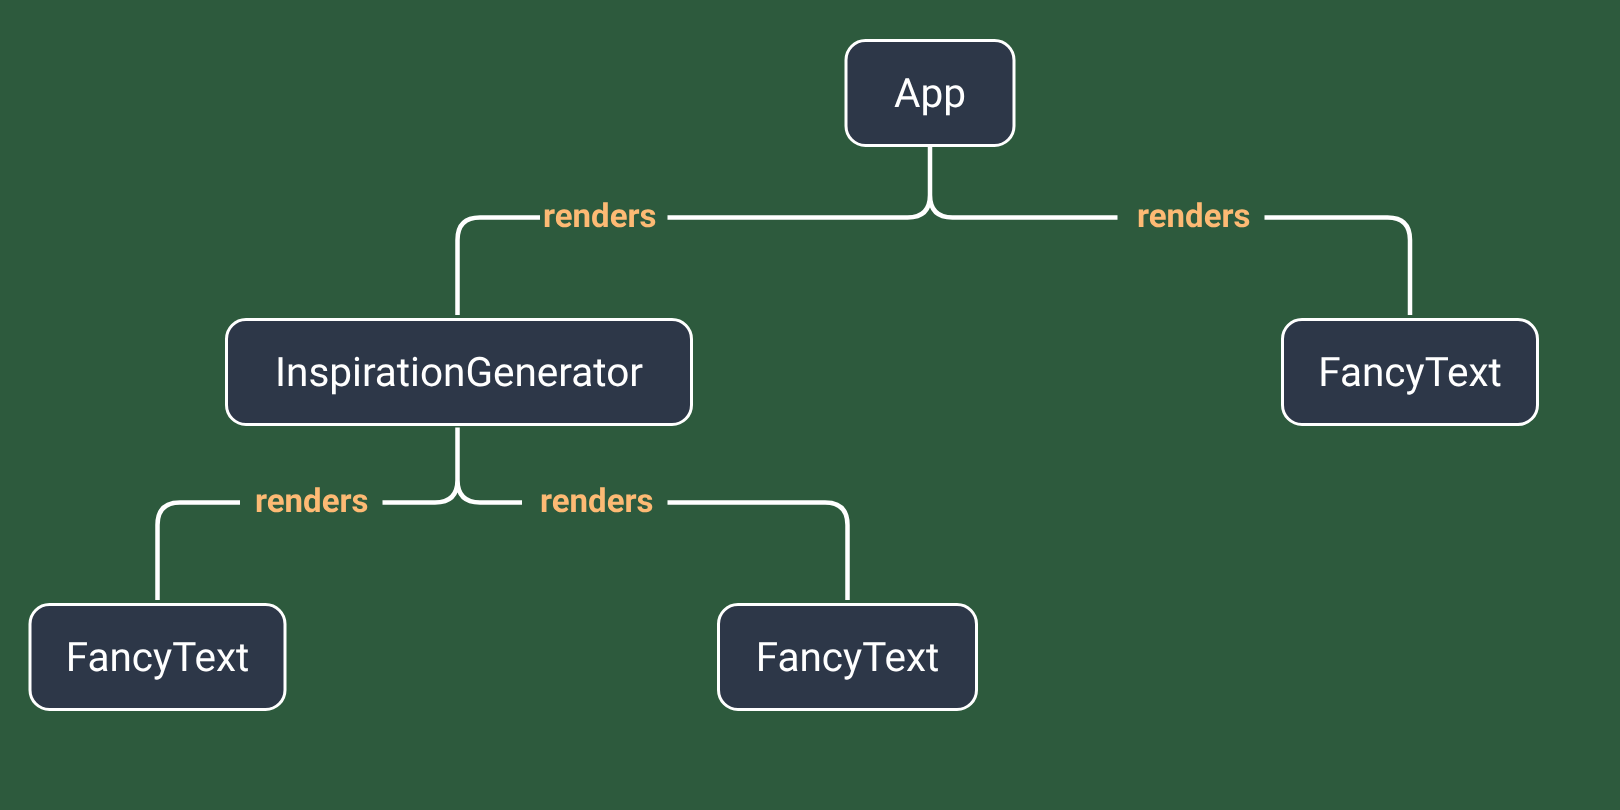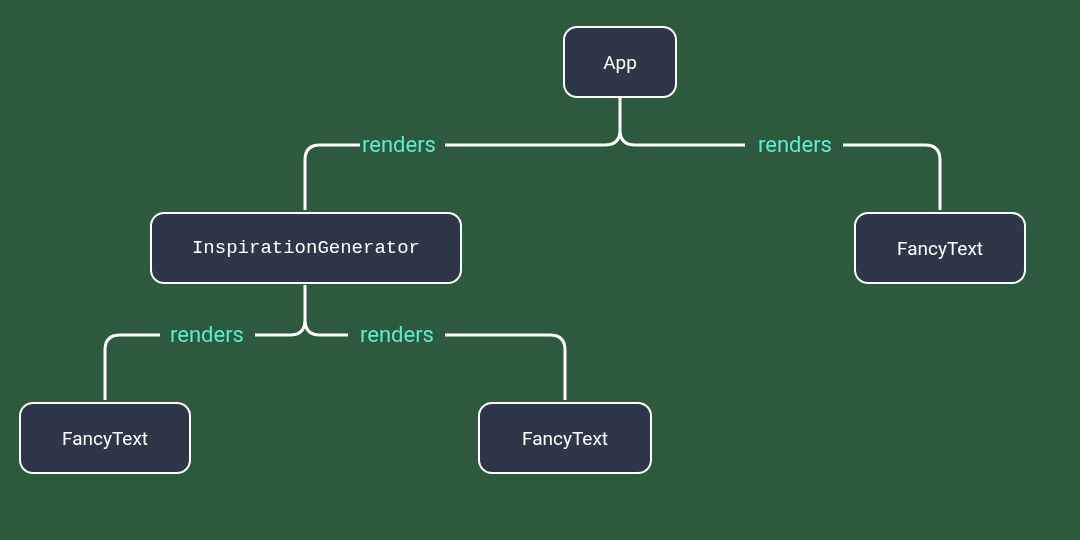--- a/index.html
+++ b/index.html
@@ -14,33 +14,33 @@
       position: relative;
       font-family: -apple-system, BlinkMacSystemFont, "Segoe UI", Roboto, sans-serif;
       overflow: hidden;
     }
     .node {
       position: absolute;
       background: #2d3748;
       border: 2.5px solid #ffffff;
       border-radius: 14px;
       color: #ffffff;
-      font-size: 19px;
+      font-size: 27px;
       font-weight: 400;
       display: flex;
       align-items: center;
       justify-content: center;
       padding: 18px 30px;
       white-space: nowrap;
     }
     .edge-label {
       position: absolute;
-      color: #5eead4;
+      color: #fdba74;
       font-size: 22px;
-      font-weight: 400;
+      font-weight: 700;
       white-space: nowrap;
     }
     svg.connectors {
       position: absolute;
       top: 0;
       left: 0;
       width: 1080px;
       height: 540px;
       pointer-events: none;
     }
@@ -61,21 +61,21 @@
 
   <path d="M 305 285 L 305 320 Q 305 335 290 335 L 255 335 M 305 320 Q 305 335 320 335 L 348 335"></path>
   <path d="M 445 335 L 550 335 Q 565 335 565 350 L 565 400"></path>
   <path d="M 160 335 L 120 335 Q 105 335 105 350 L 105 400"></path>
 </svg>
 
 <div class="node" style="left: 563px; top: 26px; width: 114px; height: 72px;">
   <span>App</span>
 </div>
 
-<div class="node" style="left: 150px; top: 212px; width: 312px; height: 72px; font-family: Liberation Mono, monospace;">
+<div class="node" style="left: 150px; top: 212px; width: 312px; height: 72px;">
   <span>InspirationGenerator</span>
 </div>
 
 <div class="node" style="left: 854px; top: 212px; width: 172px; height: 72px;">
   <span>FancyText</span>
 </div>
 
 <div class="node" style="left: 19px; top: 402px; width: 172px; height: 72px;">
   <span>FancyText</span>
 </div>

